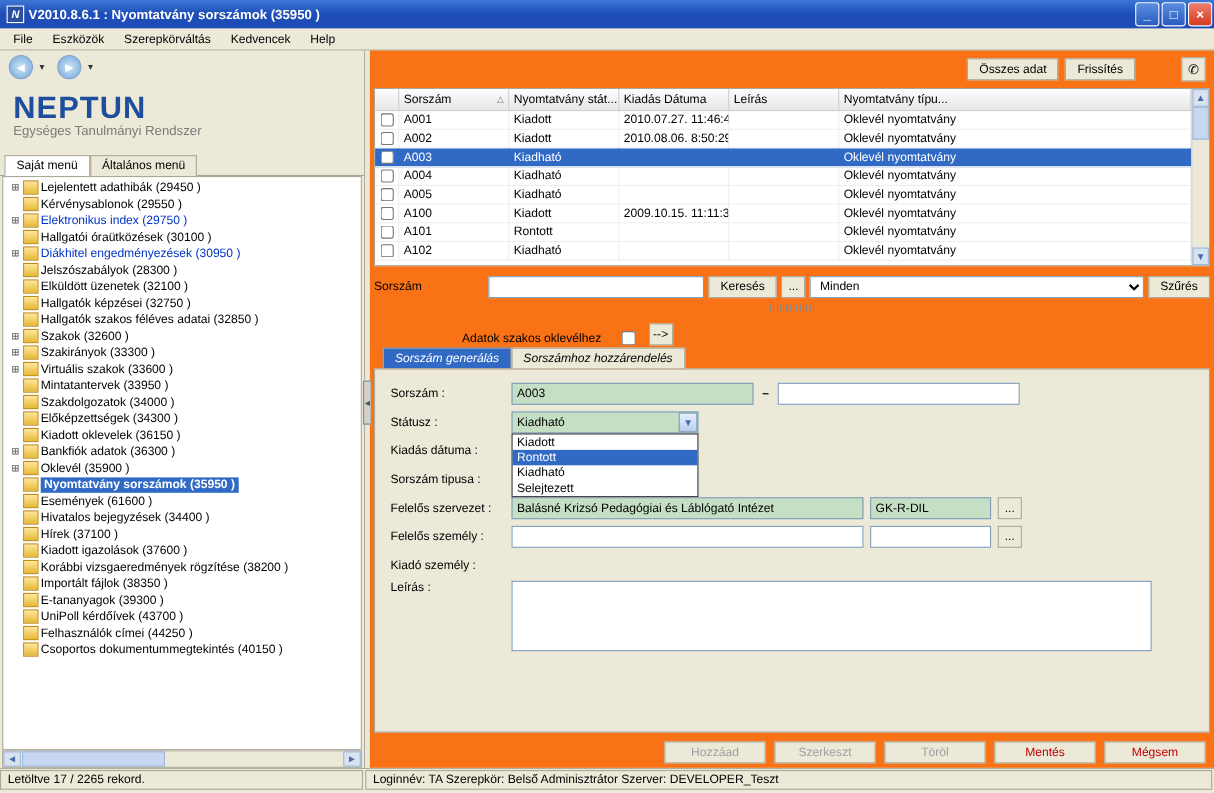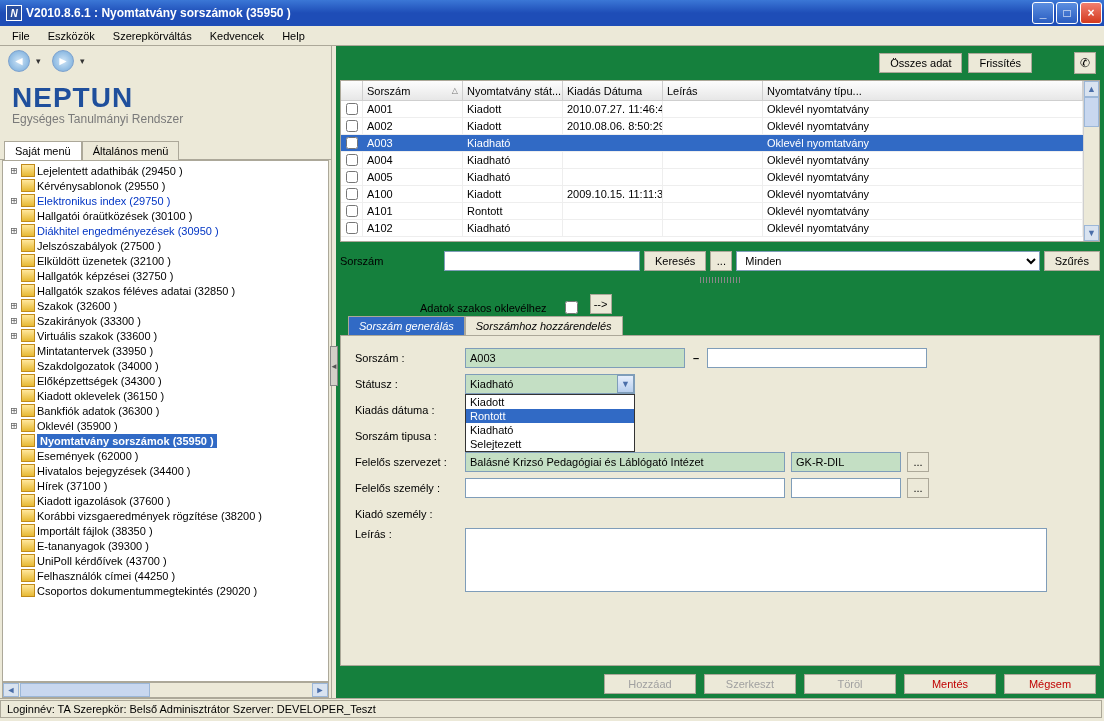--- a/index.html
+++ b/index.html
@@ -40,21 +40,21 @@
   .tree-item .tlabel { color: #000; }
   .tree-item.link .tlabel { color: #0034c4; }
   .tree-item.selected .tlabel { background: #316ac5; color: #fff; font-weight: bold; padding: 1px 3px; }
 
   .hscroll { height: 16px; background: #ece9d8; border: 1px solid #aca899; display: flex; align-items: center; margin: 0 2px;}
   .hscroll .arrow { width: 16px; height: 14px; background: #d9e3f0; border: 1px solid #9cb7d8; display: flex; align-items: center; justify-content: center; font-size: 9px; color: #4a6ea9;}
   .hscroll .thumb { flex: 0 0 40%; height: 14px; background: #c8d7ef; border: 1px solid #9cb7d8; margin-left: 1px;}
   .hscroll .track { flex: 1; }
 
   
-  .rightpane { flex: 1; background: #15803d; display: flex; flex-direction: column; padding: 4px 4px 0 4px; }
+  .rightpane { flex: 1; background: #f97316; display: flex; flex-direction: column; padding: 4px 4px 0 4px; }
 
   .top-toolbar { height: 26px; display: flex; justify-content: flex-end; align-items: center; gap: 6px; padding-right: 4px; margin-bottom: 4px; }
   .btn { background: #ece9d8; border: 1px solid #aca899; padding: 2px 10px; font-size: 11px; height: 20px; display: inline-flex; align-items: center; }
   .iconbtn { width: 22px; height: 22px; background: #ece9d8; border: 1px solid #aca899; display: inline-flex; align-items: center; justify-content: center; font-size: 12px; }
 
   
   .grid-wrap { border: 1px solid #aca899; background: #fff; display: flex; height: 162px; }
   .grid { flex: 1; }
   .grid-header { display: flex; height: 20px; background: linear-gradient(#fdfdfd,#e7e7e7); border-bottom: 1px solid #cfcfcf; }
   .grid-header .gh { border-right: 1px solid #cfcfcf; padding: 3px 4px; font-size: 11px; display: flex; align-items: center; white-space: nowrap; overflow: hidden;}
@@ -194,21 +194,21 @@
           <span class="tlabel">Hallgatói óraütközések (30100  )</span>
         </div>
         <div class="tree-item link">
           <span class="tw">⊞</span>
           <span class="ticon"></span>
           <span class="tlabel">Diákhitel engedményezések (30950  )</span>
         </div>
         <div class="tree-item">
           <span class="tw blank">·</span>
           <span class="ticon"></span>
-          <span class="tlabel">Jelszószabályok (27500  )</span>
+          <span class="tlabel">Jelszószabályok (28300  )</span>
         </div>
         <div class="tree-item">
           <span class="tw blank">·</span>
           <span class="ticon"></span>
           <span class="tlabel">Elküldött üzenetek (32100  )</span>
         </div>
         <div class="tree-item">
           <span class="tw blank">·</span>
           <span class="ticon"></span>
           <span class="tlabel">Hallgatók képzései (32750  )</span>
@@ -264,21 +264,21 @@
           <span class="tlabel">Oklevél (35900  )</span>
         </div>
         <div class="tree-item selected">
           <span class="tw blank">·</span>
           <span class="ticon"></span>
           <span class="tlabel">Nyomtatvány sorszámok (35950  )</span>
         </div>
         <div class="tree-item">
           <span class="tw blank">·</span>
           <span class="ticon"></span>
-          <span class="tlabel">Események (62000  )</span>
+          <span class="tlabel">Események (61600  )</span>
         </div>
         <div class="tree-item">
           <span class="tw blank">·</span>
           <span class="ticon"></span>
           <span class="tlabel">Hivatalos bejegyzések (34400  )</span>
         </div>
         <div class="tree-item">
           <span class="tw blank">·</span>
           <span class="ticon"></span>
           <span class="tlabel">Hírek (37100  )</span>
@@ -309,21 +309,21 @@
           <span class="tlabel">UniPoll kérdőívek (43700  )</span>
         </div>
         <div class="tree-item">
           <span class="tw blank">·</span>
           <span class="ticon"></span>
           <span class="tlabel">Felhasználók címei (44250  )</span>
         </div>
         <div class="tree-item">
           <span class="tw blank">·</span>
           <span class="ticon"></span>
-          <span class="tlabel">Csoportos dokumentummegtekintés (29020  )</span>
+          <span class="tlabel">Csoportos dokumentummegtekintés (40150  )</span>
         </div>
       </div>
     <div class="hscroll">
       <div class="arrow">◄</div>
       <div class="thumb"></div>
       <div class="track"></div>
       <div class="arrow">►</div>
     </div>
   </div>
 
@@ -533,14 +533,15 @@
       <div class="btn btn-wide disabled">Hozzáad</div>
       <div class="btn btn-wide disabled">Szerkeszt</div>
       <div class="btn btn-wide disabled">Töröl</div>
       <div class="btn btn-wide save">Mentés</div>
       <div class="btn btn-wide cancel">Mégsem</div>
     </div>
   </div>
 </div>
 
 <div class="statusbar">
+  <div class="cell first">Letöltve 17 / 2265 rekord.</div>
   <div class="cell rest">Loginnév: TA   Szerepkör: Belső Adminisztrátor   Szerver: DEVELOPER_Teszt</div>
 </div>
 
 </body></html>

